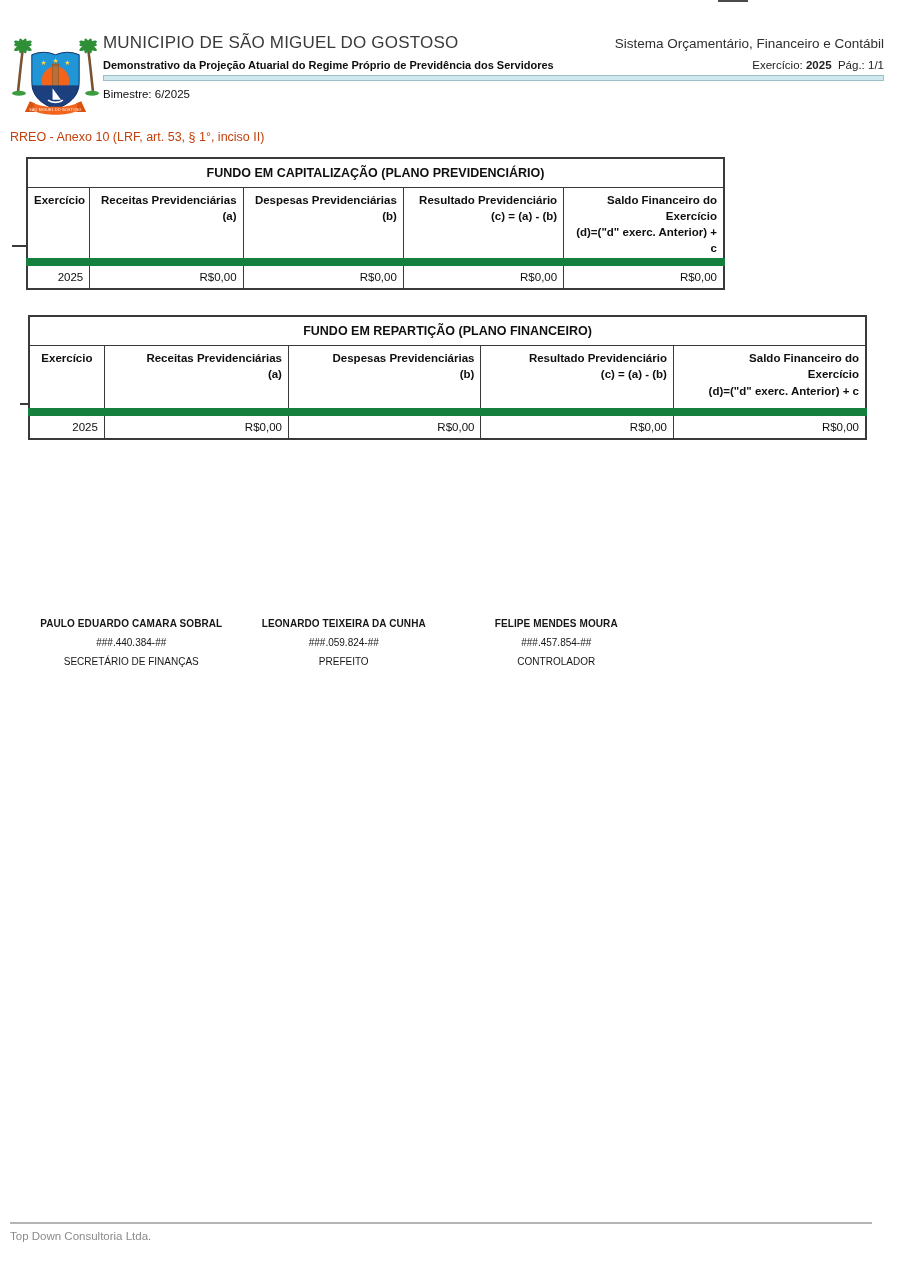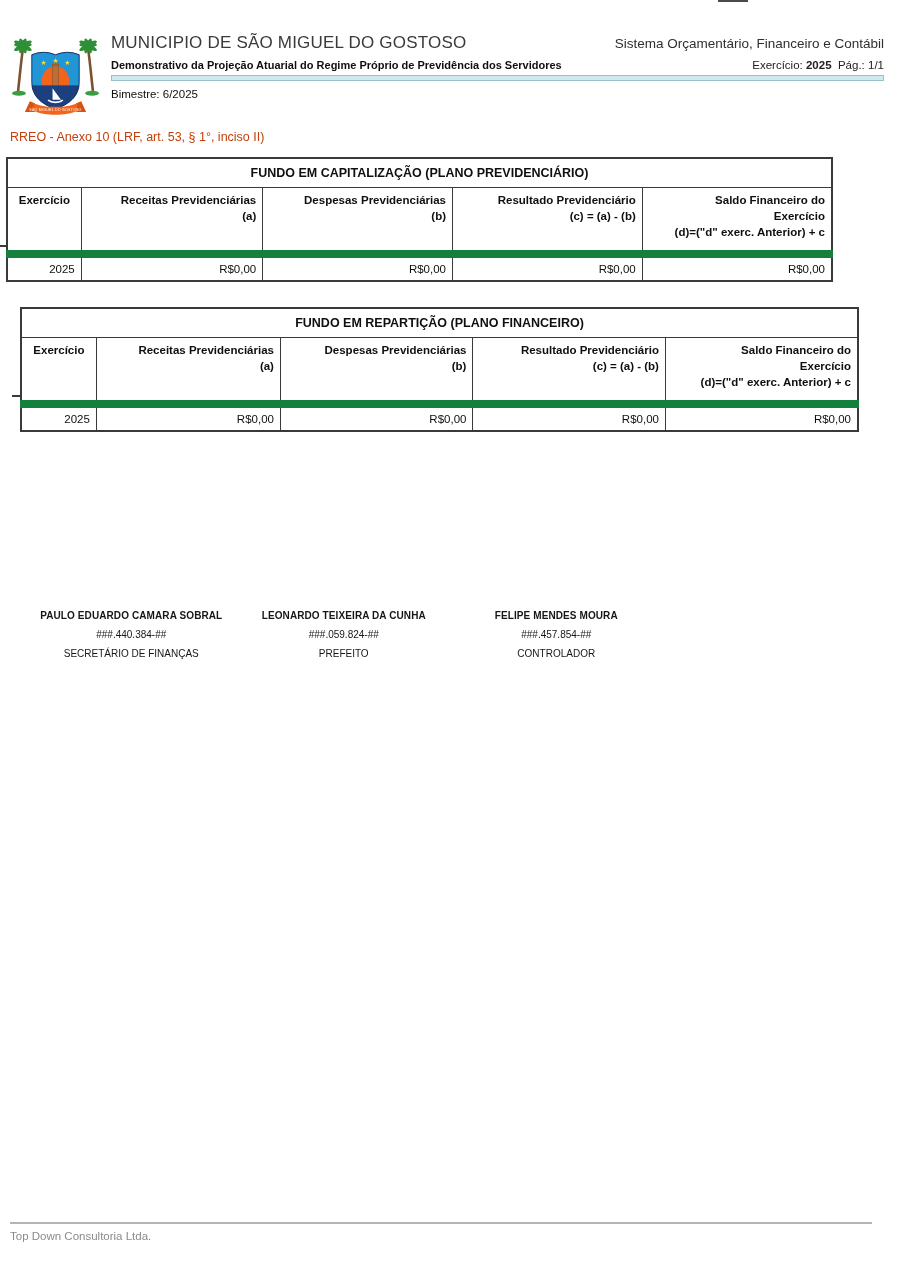--- a/index.html
+++ b/index.html
@@ -4,37 +4,37 @@
 <style>
   html,body{margin:0;padding:0;}
   body{background:#fff;}
   .page{
     position:relative; width:900px; height:1272px; background:#ffffff;
     font-family:"Liberation Sans", sans-serif; color:#111; overflow:hidden;
   }
   
   .hdr{display:flex; align-items:flex-start; padding:33px 16px 0 8px;}
   .logo{width:95px; height:83px; flex:0 0 auto;}
-  .hdr-main{flex:1; margin-left:8px; min-width:0;}
+  .hdr-main{flex:1; margin-left:0; min-width:0;}
   .hdr-row1{display:flex; justify-content:space-between; align-items:baseline;}
   .muni{font-size:17px; color:#3a3a3a; letter-spacing:.2px; white-space:nowrap;}
   .sysname{font-size:13.5px; color:#2f2f2f; white-space:nowrap;}
   .hdr-row2{display:flex; justify-content:space-between; align-items:baseline; margin-top:6px;}
   .rpt-title{font-size:11px; font-weight:bold; color:#0f0f0f; white-space:nowrap;}
   .exer-line{font-size:11.5px; color:#222; white-space:nowrap;}
   .exer-line b{font-weight:bold;}
   .hdr-line{margin-top:4px; height:4px; background:#cfe9ee; border:1px solid #9bc0c7;}
   .bimestre{margin-top:7px; font-size:11.5px; font-weight:normal; color:#0f0f0f;}
   .top-artifact{position:absolute; left:718px; top:0; width:30px; height:2px; background:#4a4a4a;}
   
   .annex{margin:14px 0 0 10px; font-size:12.5px; color:#c2410c;}
   
   .table-wrap{position:relative;}
-  .tw1{margin:13px 0 0 6px; width:827px;}
-  .tw2{margin:25px 0 0 20px; width:839px;border-radius:15px;}
+  .tw1{margin:13px 0 0 26px; width:699px;}
+  .tw2{margin:25px 0 0 28px; width:839px;border-radius:15px;}
   .row-tick{position:absolute; top:88px; height:0; border-top:2px solid #3a3a3a;}
   .tw1 .row-tick{left:-14px; width:14px;}
   .tw2 .row-tick{left:-8px; width:8px;}
   table.report-table{
     border-collapse:collapse; table-layout:fixed; width:100%;
     border:2px solid #3a3a3a; font-size:11.5px; color:#0f0f0f;
   }
   table.report-table th, table.report-table td{border:1px solid #3a3a3a;}
   th.t-title{height:24px; text-align:center; vertical-align:middle; font-weight:bold; font-size:12.5px; padding:2px 6px;}
   tr.t-cols th{height:56px; vertical-align:top; text-align:right; font-weight:bold;

